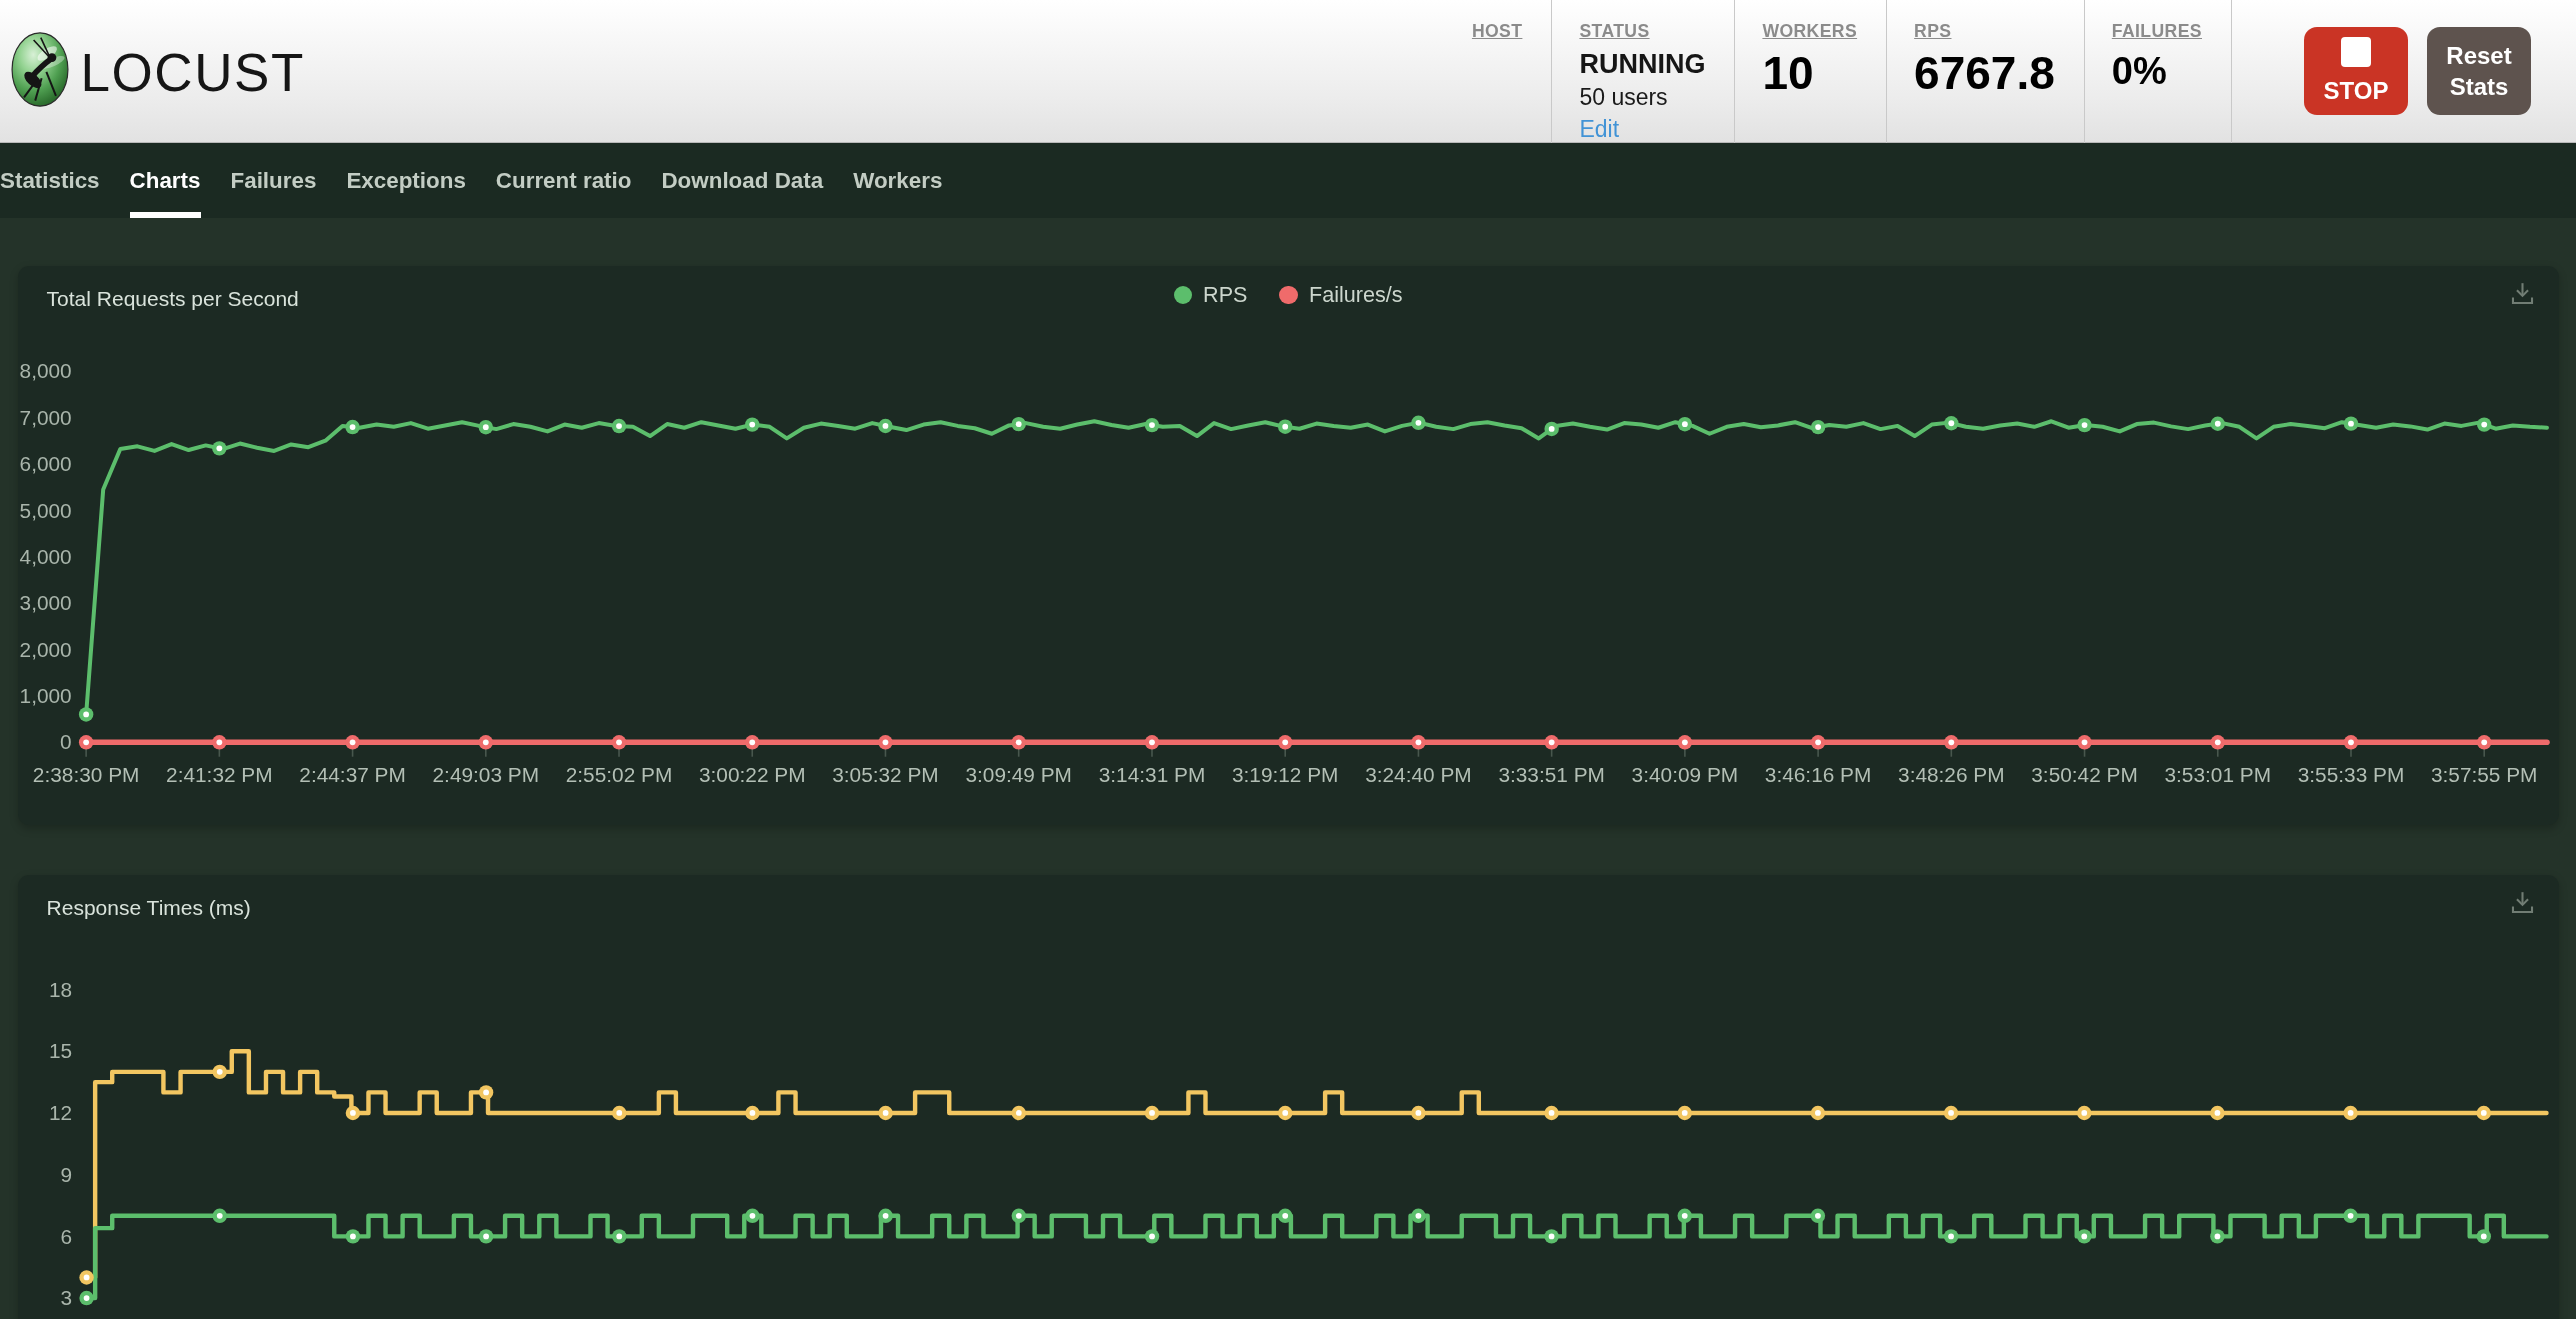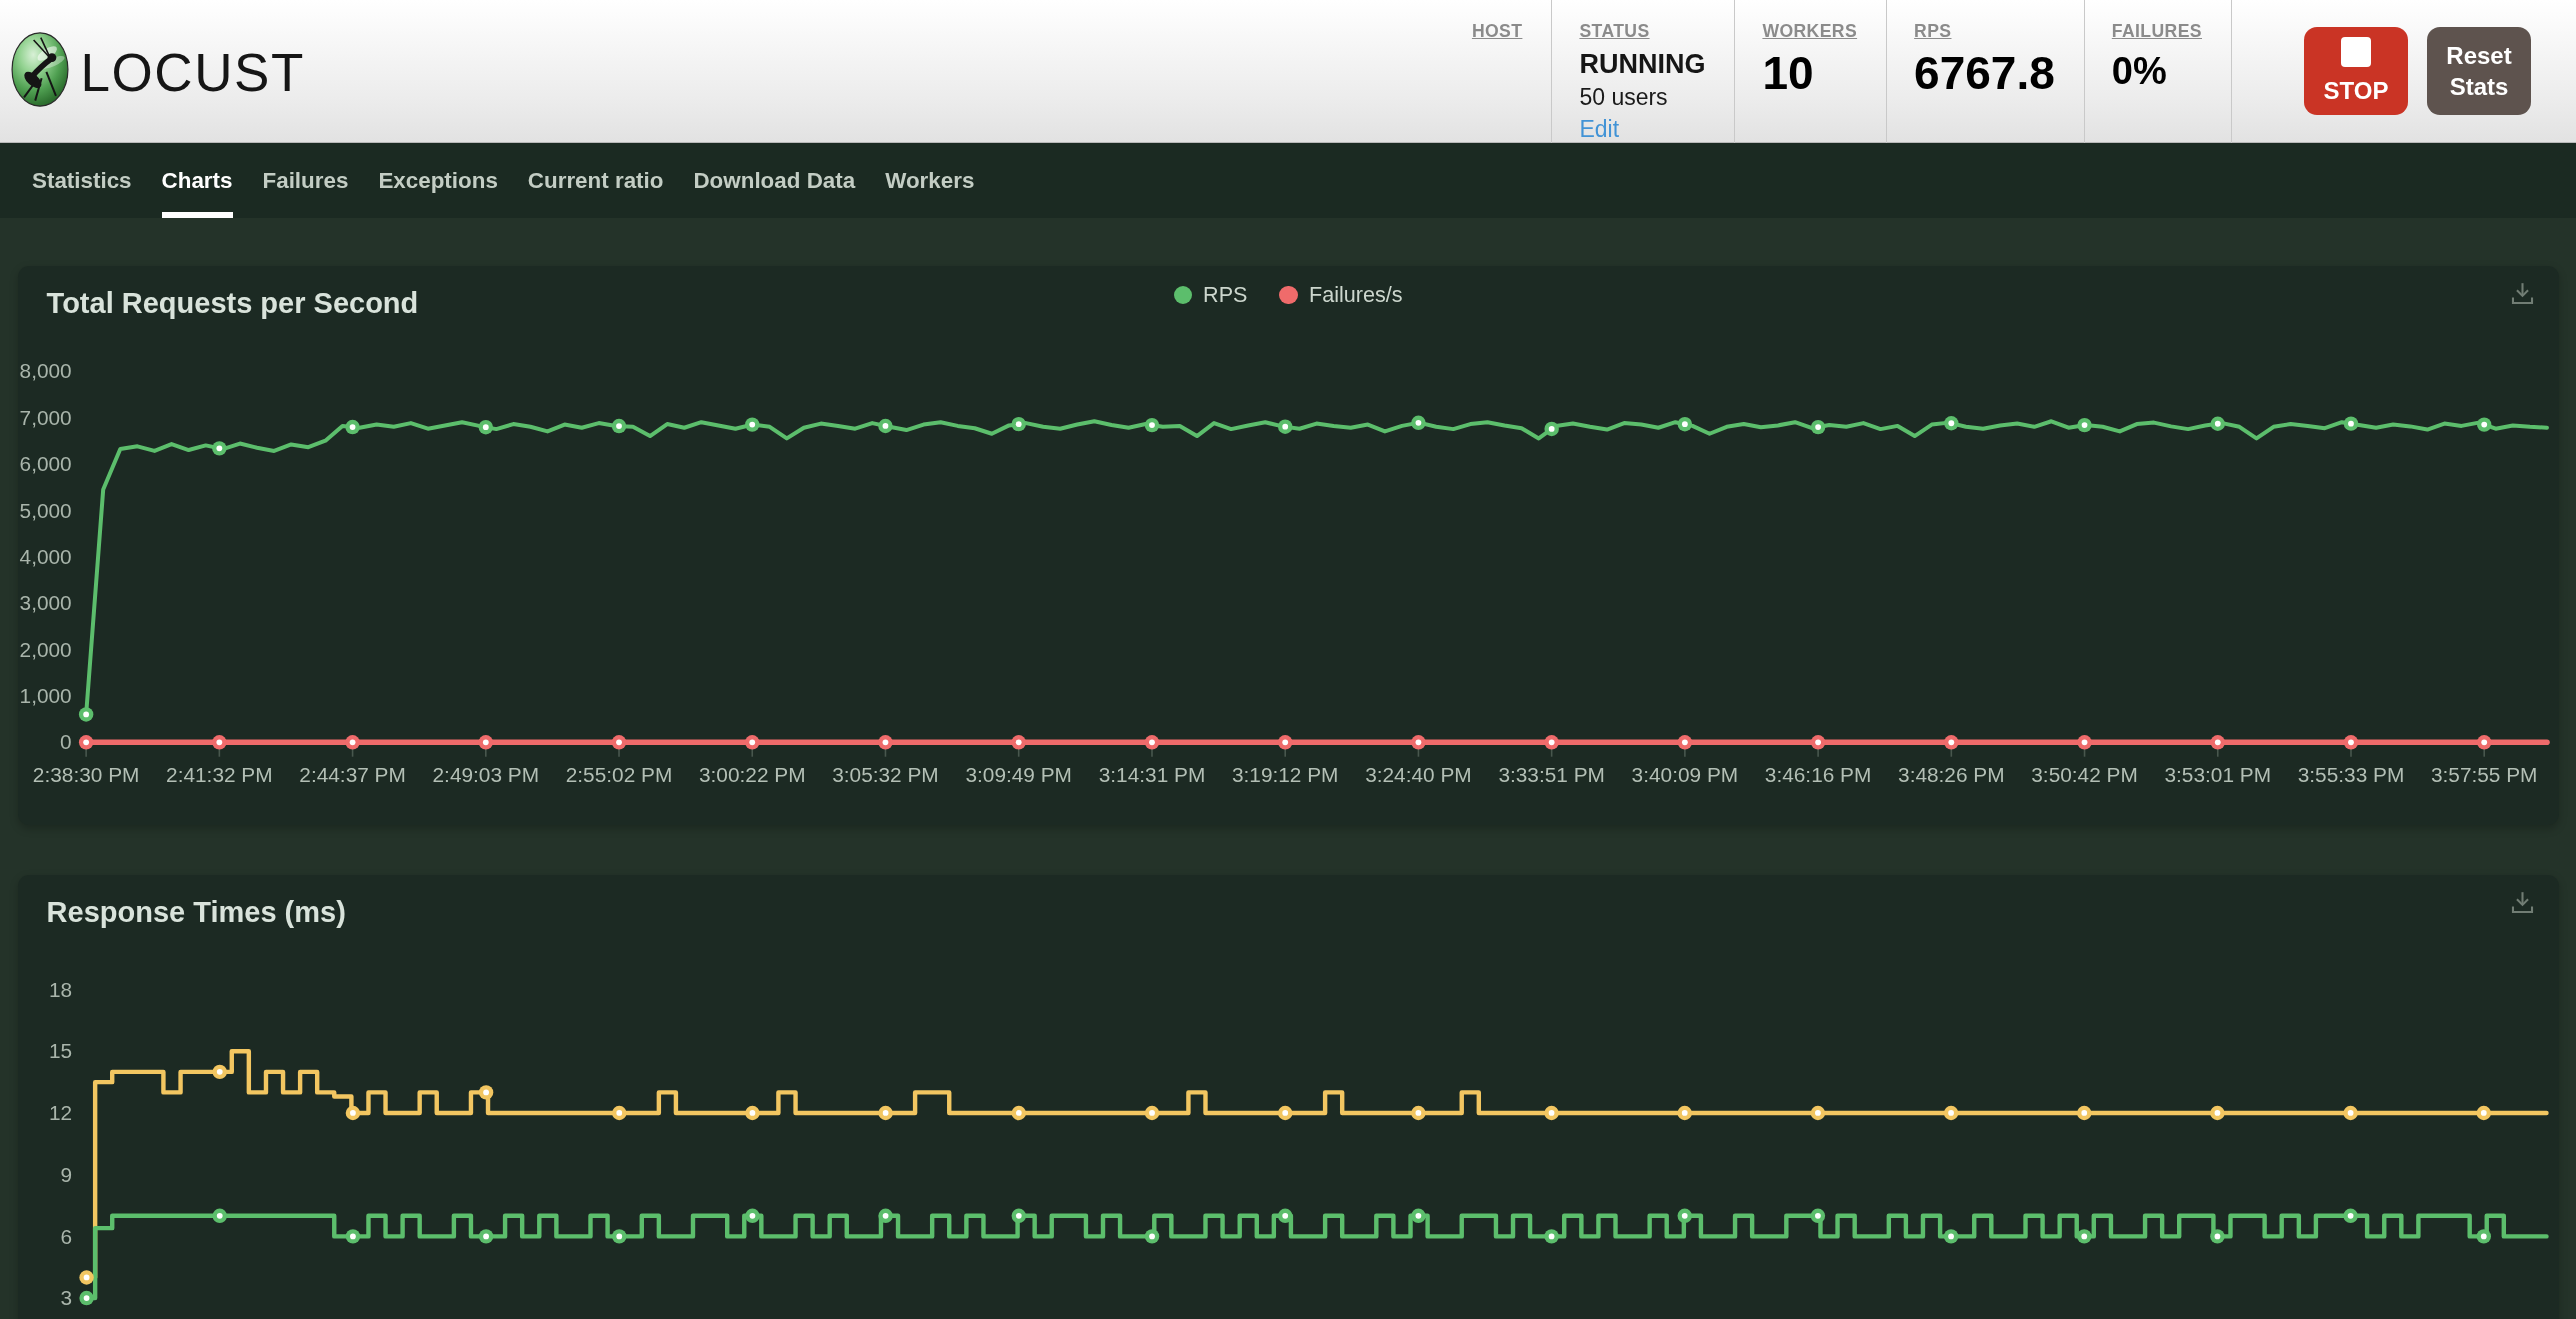--- a/index.html
+++ b/index.html
@@ -36,41 +36,41 @@
   .btn {
     width:104px; height:88px; border:none; border-radius:13px; cursor:pointer;
     color:#fff; font-family:inherit; font-weight:700; font-size:24px;
     display:flex; flex-direction:column; align-items:center; justify-content:center;
   }
   .btn-stop .sq { width:30px; height:30px; background:#fff; border-radius:4px; margin-bottom:9.6px; }
   .btn-reset { line-height:1.3; }
   
   .nav {
     height:75px; background:#1b2a22; display:flex; align-items:stretch;
-    padding-left:32px; gap:30px;
+    gap:30px;
   }
   .tab {
     position:relative; display:flex; align-items:center;
     font-size:22.4px; font-weight:700; color:#c3cdc4; cursor:pointer;
   }
   .tab.active { color:#ffffff; }
   .tab.active::after {
     content:""; position:absolute; left:0; right:0; bottom:0; height:5.6px; background:#ffffff;
   }
   
   .main { padding:48px 17.6px 0; }
   .panel {
     position:relative; width:2541px; background:#1c2a23;
     border-radius:11.2px; box-shadow:0 3.2px 8px rgba(0,0,0,.22);
   }
   .panel-rps { height:559px; }
   .panel-rt  { height:625px; margin-top:50px; }
   .panel-title {
     position:absolute; left:29px; top:21px;
-    font-size:29px; font-weight:700; color:#d9e3db;
+    font-size:21px; font-weight:400; color:#d9e3db;
   }
   .legend {
     position:absolute; left:0; right:0; top:16px;
     display:flex; justify-content:center; gap:32px; pointer-events:none;
   }
   .legend-item { display:flex; align-items:center; gap:11.2px; cursor:pointer; pointer-events:auto; }
   .legend-dot { width:18.4px; height:18.4px; border-radius:50%; }
   .legend-label { font-size:21.6px; color:#ccd6cd; }
   .dl-icon { position:absolute; right:22.4px; top:14.4px; cursor:pointer; opacity:.75; }
   .chart-host { position:absolute; inset:0; }

